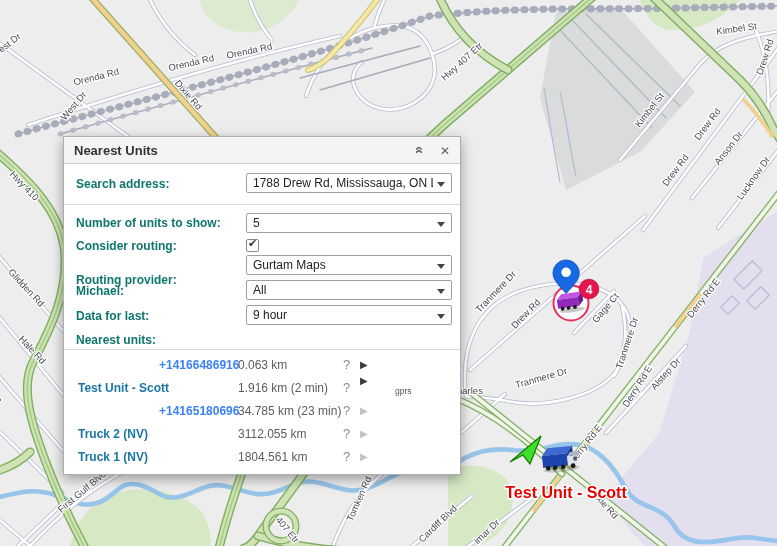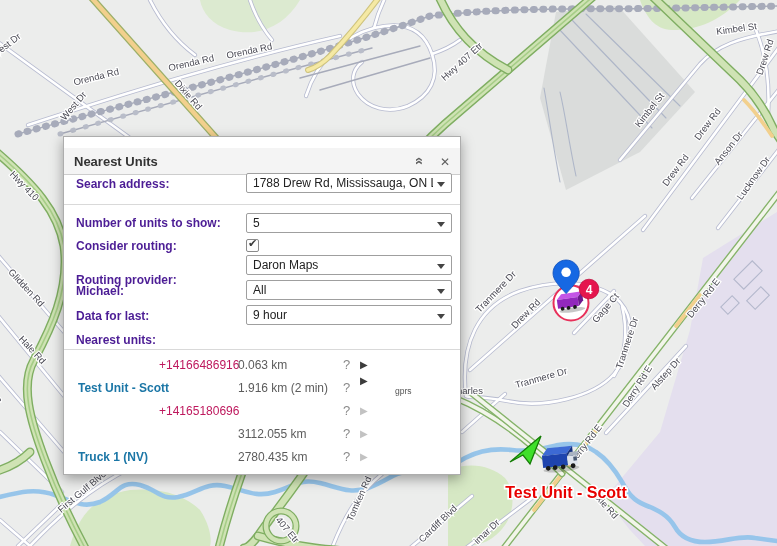--- a/index.html
+++ b/index.html
@@ -29,40 +29,40 @@
   .rl{font-family:"Liberation Sans",sans-serif;font-size:9.5px;fill:#4b4b55;
       paint-order:stroke;stroke:#ffffff;stroke-width:2.4px;text-anchor:middle;}
   .unit-map-label{font-family:"Liberation Sans",sans-serif;font-size:16px;font-weight:bold;
       fill:#e80000;paint-order:stroke;stroke:#ffffff;stroke-width:3.2px;text-anchor:middle;}
   .badge-num{font-family:"Liberation Sans",sans-serif;font-size:12px;font-weight:bold;
       fill:#ffffff;text-anchor:middle;}
   
   .panel{position:absolute;left:63px;top:136px;width:396px;height:337px;background:#ffffff;
          border:1px solid #adadad;box-shadow:0 4px 12px rgba(0,0,0,.35);font-size:12px;color:#3f3f3f;}
   .panel-header{position:absolute;left:0;top:0;right:0;height:27px;background:#f4f4f4;
-         border-bottom:1px solid #cdcdcd;display:flex;align-items:center;padding:0 10px;box-sizing:border-box;margin-top:11px;}
+         border-bottom:1px solid #cdcdcd;display:flex;align-items:center;padding:0 10px;box-sizing:border-box;}
   .panel-title{font-weight:bold;font-size:13px;color:#333;}
   .header-sp{flex:1;}
   .icon-btn{color:#5f5f5f;font-size:14px;line-height:14px;margin-left:16px;cursor:pointer;}
   .collapse-glyph{display:inline-block;transform:rotate(90deg);font-weight:bold;}
   .collapse-glyph::before{content:"\00AB";}
   .close-glyph::before{content:"\2715";font-size:12px;}
-  .flabel{position:absolute;left:12px;font-weight:bold;color:#4c1d95;white-space:nowrap;}
+  .flabel{position:absolute;left:12px;font-weight:bold;color:#0f766e;white-space:nowrap;}
   .sel{position:absolute;left:182px;width:206px;height:20px;box-sizing:border-box;background:#fff;
        border:1px solid #9f9f9f;border-radius:2px;cursor:pointer;}
   .sel-val{position:absolute;left:6px;top:2px;right:18px;color:#222;white-space:nowrap;overflow:hidden;}
   .sel::after{content:"";position:absolute;right:6px;top:8px;border-left:4px solid transparent;
        border-right:4px solid transparent;border-top:5px solid #444;}
   .sep{position:absolute;left:0;right:0;height:1px;background:#d9d9d9;}
   .chk{position:absolute;left:182px;width:13px;height:13px;box-sizing:border-box;background:#fdfdfd;
        border:1px solid #8a8a8a;border-radius:2px;cursor:pointer;}
   .chk::after{content:"\2714";position:absolute;left:1px;top:-3px;font-size:11px;color:#3a3a3a;}
   .u-row{position:absolute;left:0;right:0;height:22px;line-height:22px;}
   .u-name{position:absolute;left:14px;width:80px;font-weight:bold;color:#1b76a6;cursor:pointer;white-space:nowrap;}
-  .u-phone{position:absolute;left:95px;color:#be185d;}
+  .u-phone{position:absolute;left:95px;color:#3b82f6;font-weight:bold;}
   .u-dist{position:absolute;left:174px;color:#5c5c5c;}
   .u-q{position:absolute;left:279px;color:#8a8a8a;font-size:13px;cursor:pointer;}
   .u-arrow{position:absolute;left:296px;cursor:pointer;font-size:10px;}
   .u-arrow.dark{color:#3c3c3c;}
   .u-arrow.lite{color:#c2c2c2;}
   .u-arrow::before{content:"\25B6";}
   .arrowcell{position:absolute;left:296px;top:-2px;width:24px;text-align:left;line-height:10px;}
   .arrowcell .a{color:#3c3c3c;font-size:10px;cursor:pointer;}
   .arrowcell .a::before{content:"\25B6";}
   .gprs{display:block;font-size:8.5px;color:#555;letter-spacing:0;padding-left:35px;}
@@ -313,21 +313,21 @@
   <div class="flabel" style="top:79px">Number of units to show:</div>
   <div class="sel" style="top:76px">
     <span class="sel-val">5</span>
   </div>
 
   <div class="flabel" style="top:102px">Consider routing:</div>
   <div class="chk" style="top:102px"></div>
 
   <div class="flabel" style="top:136px">Routing provider:</div>
   <div class="sel" style="top:118px">
-    <span class="sel-val">Daron Maps</span>
+    <span class="sel-val">Gurtam Maps</span>
   </div>
 
   <div class="flabel" style="top:147px">Michael:</div>
   <div class="sel" style="top:143px">
     <span class="sel-val">All</span>
   </div>
 
   <div class="flabel" style="top:172px">Data for last:</div>
   <div class="sel" style="top:168px">
     <span class="sel-val">9 hour</span>
@@ -350,33 +350,35 @@
     <span class="u-dist">1.916 km (2 min)</span>
     <span class="u-q">?</span>
     <span class="arrowcell">
       <span class="a"></span>
       <span class="gprs">gprs</span>
     </span>
   </div>
 
   <div class="u-row" style="top:263px">
     <span class="u-phone">+14165180696</span>
+    <span class="u-dist">34.785 km (23 min)</span>
     <span class="u-q">?</span>
     <span class="u-arrow lite"></span>
   </div>
 
   <div class="u-row" style="top:286px">
+    <span class="u-name">Truck 2 (NV)</span>
     <span class="u-phone"></span>
     <span class="u-dist">3112.055 km</span>
     <span class="u-q">?</span>
     <span class="u-arrow lite"></span>
   </div>
 
   <div class="u-row" style="top:309px">
     <span class="u-name">Truck 1 (NV)</span>
     <span class="u-phone"></span>
-    <span class="u-dist">2780.435 km</span>
+    <span class="u-dist">1804.561 km</span>
     <span class="u-q">?</span>
     <span class="u-arrow lite"></span>
   </div>
 </div>
 
 </div>
 
 </body></html>

